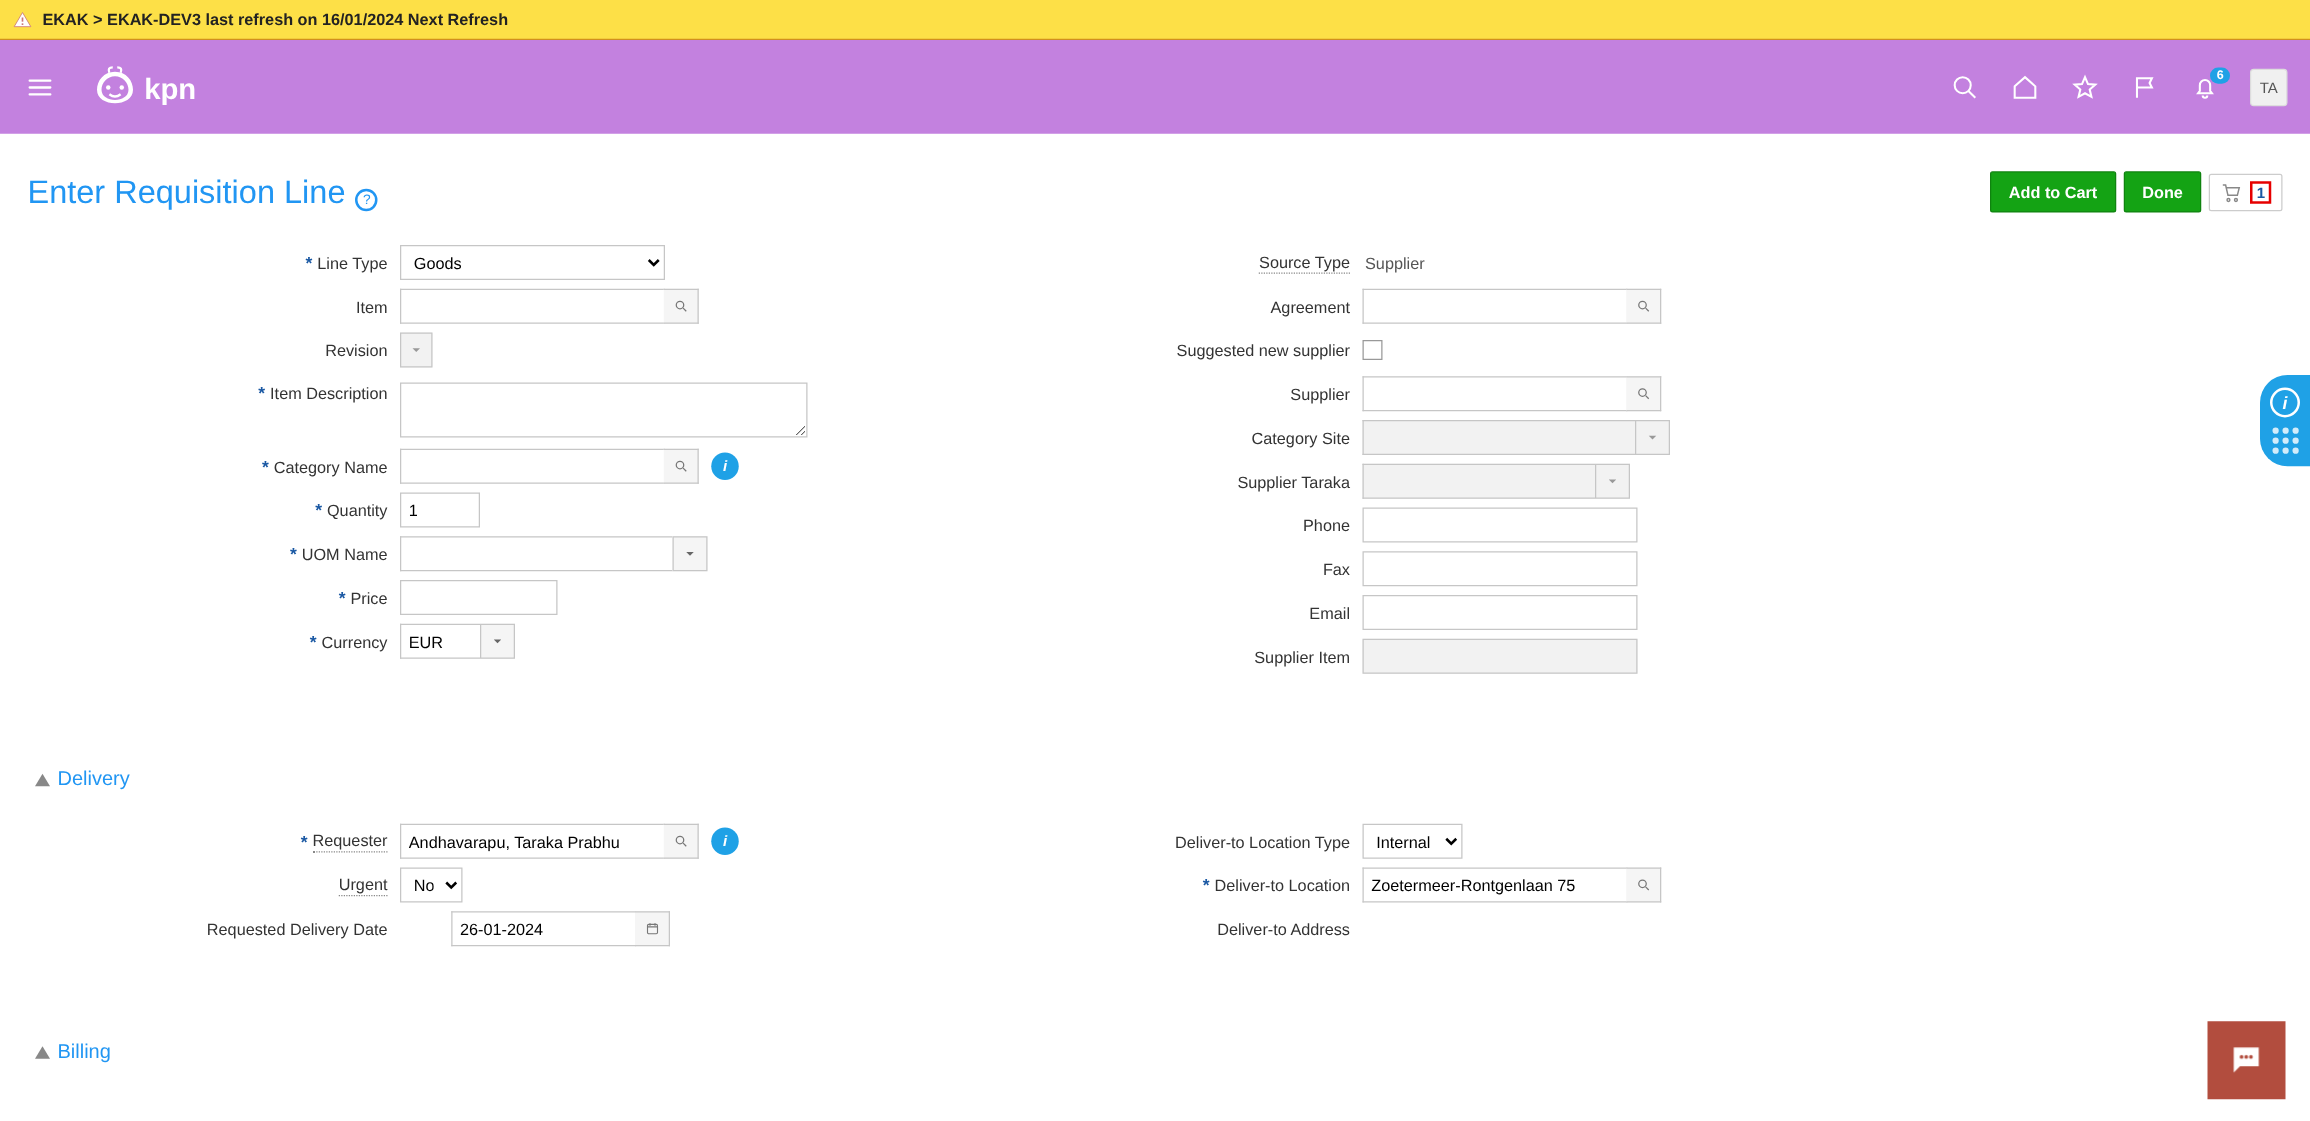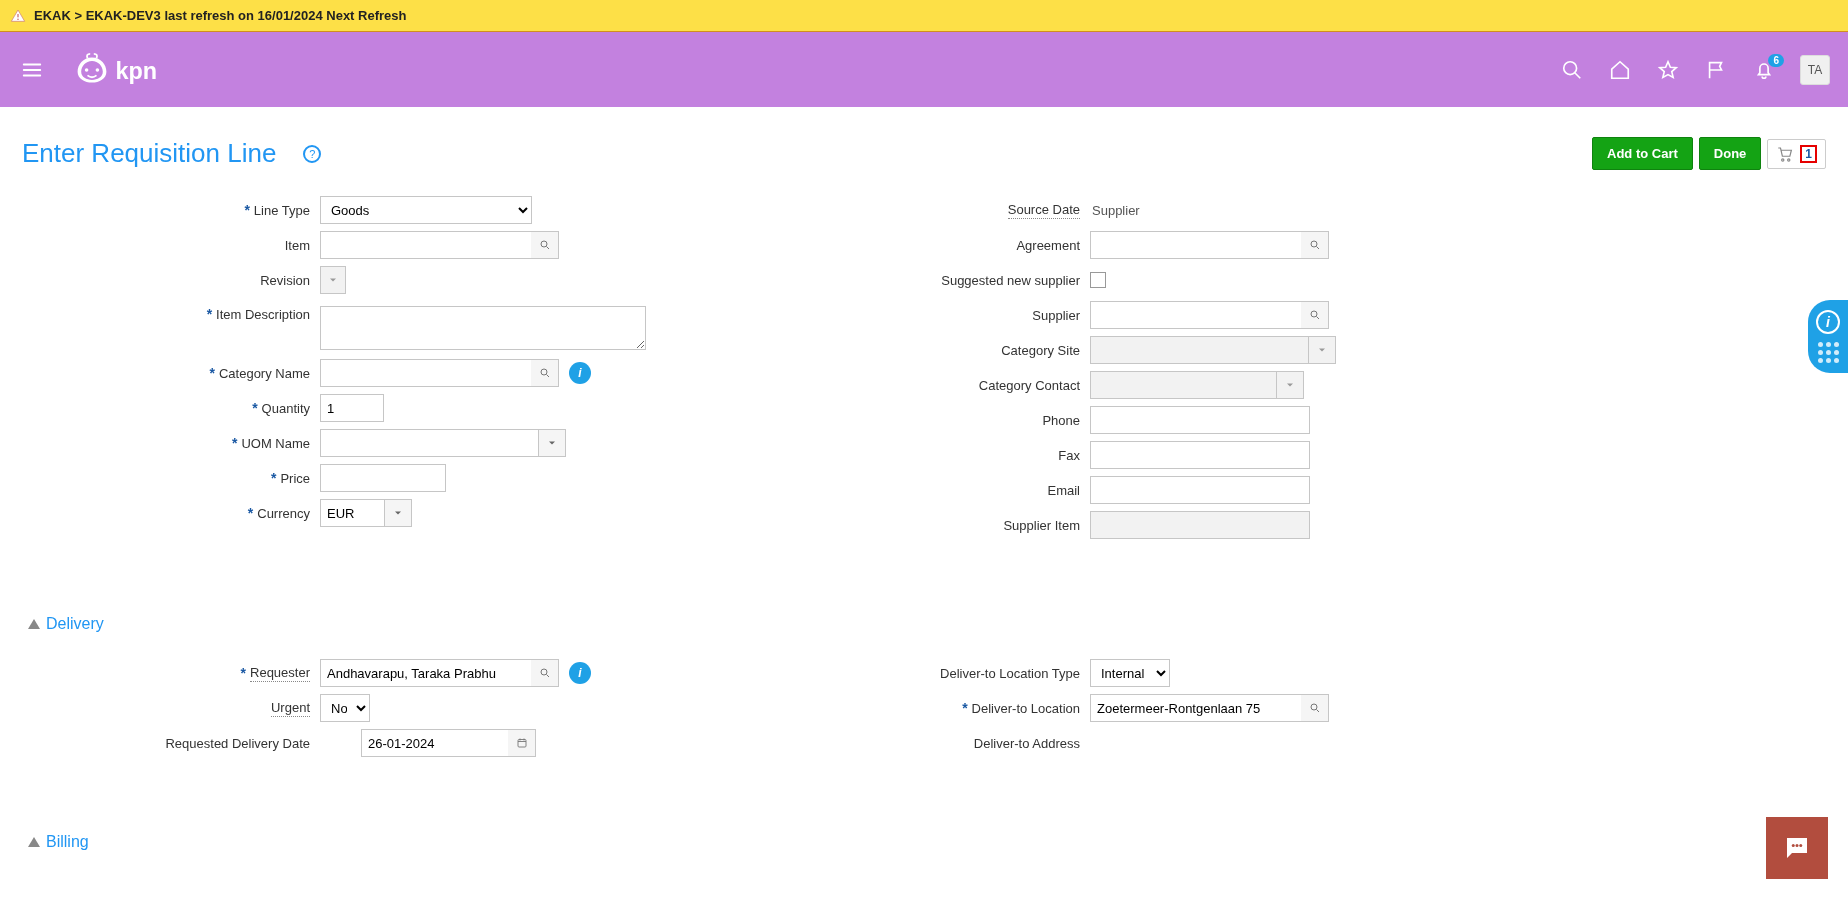--- a/index.html
+++ b/index.html
@@ -18,21 +18,21 @@
   .logo svg { height:36px; width:auto; fill:#fff; }
   .spacer { flex:1; }
   .hdr-icons { display:flex; align-items:center; gap:24px; }
   .hdr-icon { width:24px; height:24px; display:flex; align-items:center; justify-content:center; cursor:pointer; position:relative; }
   .hdr-icon svg { width:22px; height:22px; stroke:#fff; fill:none; stroke-width:1.8; }
   .bell-badge { position:absolute; top:-4px; right:-8px; background:#1fa1e6; color:#fff; font-size:10px; font-weight:bold; border-radius:9px; padding:1px 5px; }
   .avatar { width:30px; height:30px; background:#f0f0f0; border:1px solid #ddd; border-radius:3px; display:flex; align-items:center; justify-content:center; font-size:12px; color:#555; font-weight:500; }
 
   
   .title-row { display:flex; align-items:center; padding:30px 22px 10px 22px; }
-  .page-title { font-size:26px; color:#2196f3; font-weight:400; display:flex; align-items:center; gap:27px; }
+  .page-title { font-size:26px; color:#2196f3; font-weight:400; display:flex; align-items:flex-end; gap:8px; }
   .help-icon { width:18px; height:18px; border:2px solid #2196f3; border-radius:50%; display:inline-flex; align-items:center; justify-content:center; font-size:11px; color:#2196f3; }
   .title-row .spacer { flex:1; }
   .btn-green { background:#14a314; color:#fff; border:1px solid #0f830f; padding:8px 14px; font-size:13px; font-weight:bold; cursor:pointer; margin-left:6px; border-radius:2px; }
   .cart-box { border:1px solid #ccc; padding:5px 8px; margin-left:6px; display:flex; align-items:center; gap:6px; border-radius:2px; cursor:pointer; }
   .cart-box svg { width:18px; height:18px; stroke:#888; fill:none; stroke-width:1.6; }
   .cart-count { border:2px solid #e60000; padding:0px 3px; font-size:12px; font-weight:bold; color:#1a58a3; }
 
   
   .content { padding:10px 30px 40px 30px; display:flex; gap:10px; }
   .col { flex:1; max-width:760px; }
@@ -271,21 +271,21 @@
               <path d="M6 9l6 6 6-6z"></path>
             </svg>
           </div>
       </div>
     </div>
   </div>
 
   <div class="col">
     <div class="field">
       <div class="label dotted">
-          <span class="lbl-text">Source Date</span>
+          <span class="lbl-text">Source Type</span>
         </div>
       <div class="ctrl static-val">Supplier</div>
     </div>
     <div class="field">
       <div class="label">
           <span class="lbl-text">Agreement</span>
         </div>
       <div class="ctrl lov">
         <input class="text" style="width: 212px;">
         <div class="lov-btn" style="border-left:none; margin-left:-1px;">
@@ -326,21 +326,21 @@
         <input class="text disabled-lov" style="width: 218px;" disabled="">
         <div class="combo-btn disabled-combo">
             <svg viewBox="0 0 24 24">
               <path d="M6 9l6 6 6-6z" fill="#999"></path>
             </svg>
           </div>
       </div>
     </div>
     <div class="field">
       <div class="label">
-          <span class="lbl-text">Category Contact</span>
+          <span class="lbl-text">Supplier Taraka</span>
         </div>
       <div class="ctrl lov">
         <input class="text disabled-lov" style="width: 186px;" disabled="">
         <div class="combo-btn disabled-combo">
             <svg viewBox="0 0 24 24">
               <path d="M6 9l6 6 6-6z" fill="#999"></path>
             </svg>
           </div>
       </div>
     </div>

